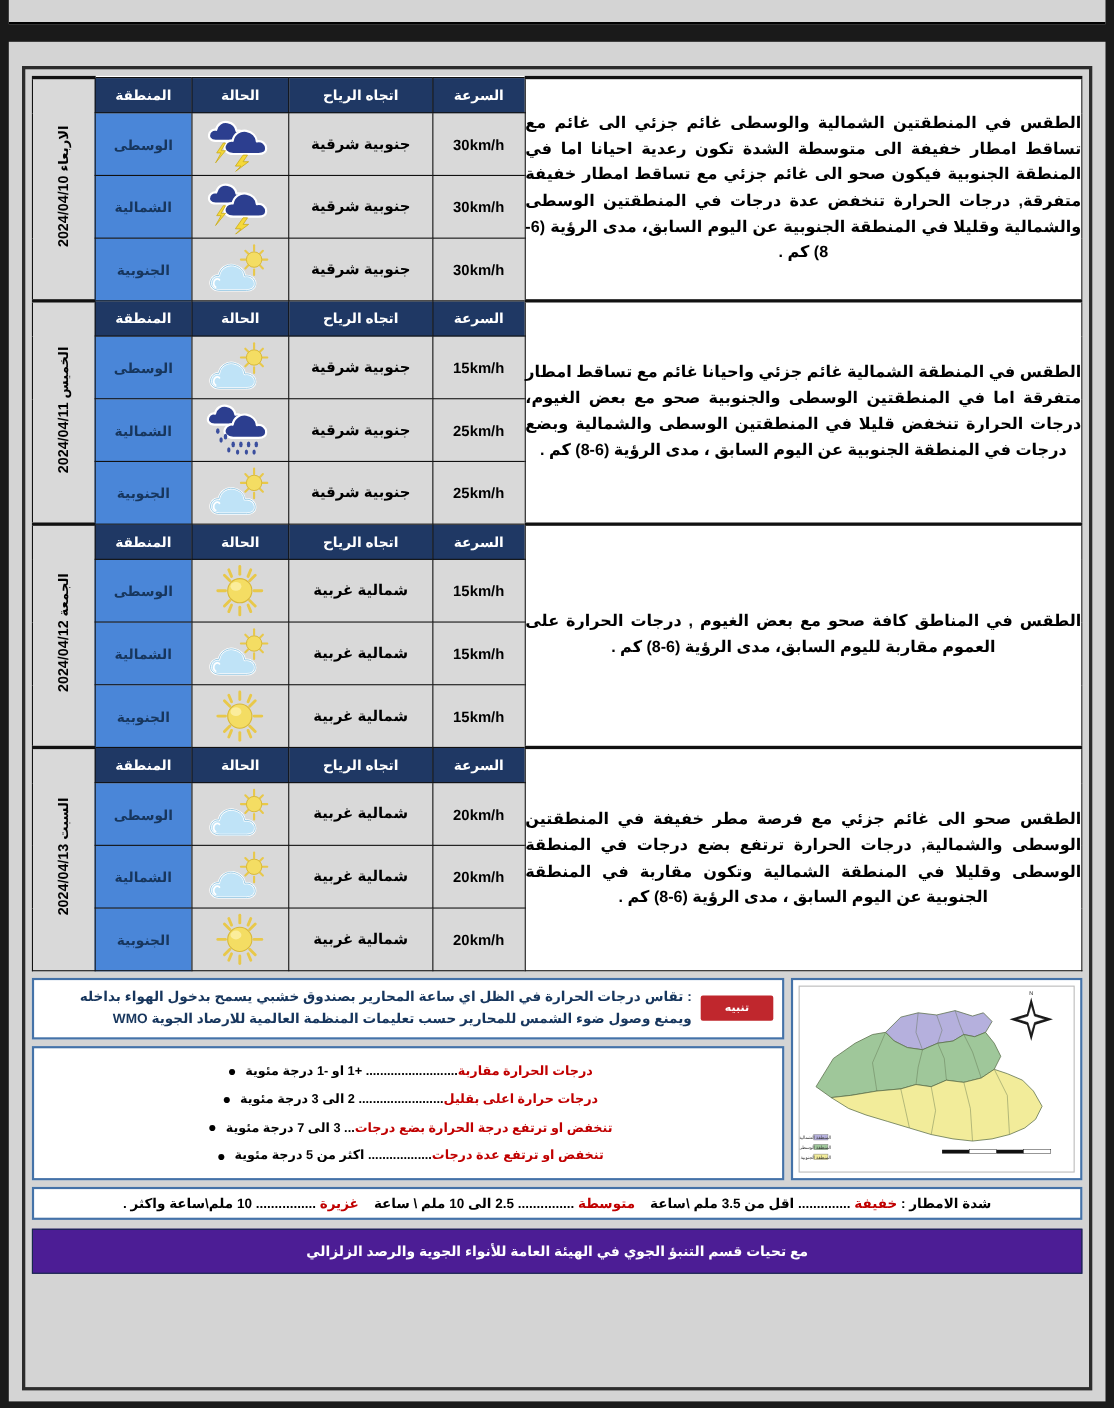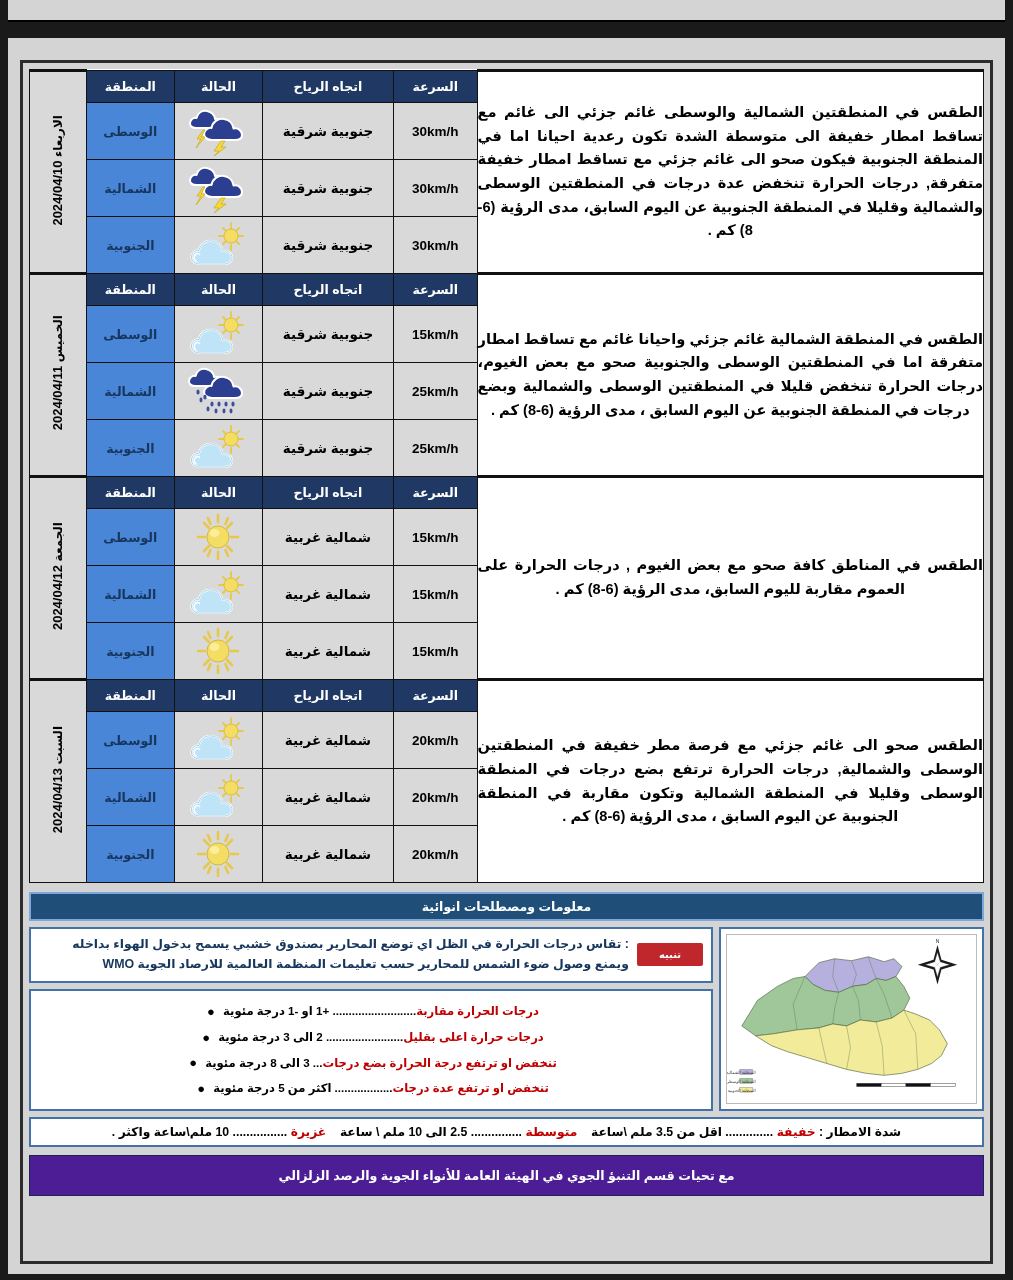--- a/index.html
+++ b/index.html
@@ -496,21 +496,20 @@
                     <line x1="24.5" y1="38" x2="22" y2="44"></line>
                   </g>
                   <circle cx="32" cy="25" r="11" fill="#F4DD63" stroke="#D8B83A" stroke-width="1"></circle>
                   <ellipse cx="28.5" cy="21" rx="5" ry="4" fill="#FBF0A6" opacity="0.85"></ellipse>
                 </svg></td>
               <td class="zone">الجنوبية</td>
             </tr>
           </tbody>
       </table>
 
-      <div class="infoband">معلومات ومصطلحات انوائية</div>
 
       <div class="inforow">
         <div class="mapbox">
           <svg class="map-svg" viewBox="0 0 250 170">
             <g stroke="#5a6e4a" stroke-width="0.7">
               <path id="mp-north" d="M78,42 L92,28 L108,24 L125,26 L142,22 L158,27 L168,24 L176,32 L170,42 L160,46 L150,44 L140,50 L126,52 L112,58 L98,56 L86,50 Z" fill="#b5b0dd"></path>
               <path id="mp-central" d="M14,92 L30,66 L50,52 L66,44 L78,42 L86,50 L98,56 L112,58 L126,52 L140,50 L150,44 L160,46 L170,42 L178,52 L184,64 L178,76 L166,84 L150,88 L134,86 L120,92 L106,90 L92,94 L70,96 L46,100 L28,102 Z" fill="#9fc79a"></path>
               <path id="mp-south" d="M28,102 L46,100 L70,96 L92,94 L106,90 L120,92 L134,86 L150,88 L166,84 L178,76 L190,80 L204,86 L214,96 L222,110 L216,122 L206,130 L192,136 L176,140 L158,142 L140,140 L120,136 L100,130 L80,124 L60,118 L44,112 Z" fill="#f2ec9a"></path>
             </g>
             <g stroke="#5a6e4a" stroke-width="0.45" fill="none" opacity="0.85">
@@ -546,33 +545,33 @@
               <rect x="155" y="150" width="25" height="3.5" fill="#fff" stroke="#111" stroke-width="0.4"></rect>
               <rect x="180" y="150" width="25" height="3.5" fill="#111"></rect>
               <rect x="205" y="150" width="25" height="3.5" fill="#fff" stroke="#111" stroke-width="0.4"></rect>
             </g>
           </svg>
         </div>
 
         <div class="rightcol">
           <div class="notebox">
             <span class="badge-tanbih">تنبيه</span>
-            <span class="notetext">: تقاس درجات الحرارة في الظل اي توضع المحارير بصندوق خشبي يسمح بدخول الهواء بداخله ويمنع وصول ضوء الشمس للمحارير حسب تعليمات المنظمة العالمية للارصاد الجوية WMO</span>
+            <span class="notetext">: تقاس درجات الحرارة في الظل اي ساعة المحارير بصندوق خشبي يسمح بدخول الهواء بداخله ويمنع وصول ضوء الشمس للمحارير حسب تعليمات المنظمة العالمية للارصاد الجوية WMO</span>
           </div>
           <div class="bulletbox" id="terms-box">
               <div class="bline">
                 <span class="bcontent"><span class="btext">درجات الحرارة مقاربة</span><span>..........................</span><span class="bval"> +1  او -1 درجة مئوية</span></span>
                 <span class="bullet">●</span>
               </div>
               <div class="bline">
                 <span class="bcontent"><span class="btext">درجات حرارة اعلى بقليل</span><span>........................</span><span class="bval"> 2   الى   3 درجة مئوية</span></span>
                 <span class="bullet">●</span>
               </div>
               <div class="bline">
-                <span class="bcontent"><span class="btext">تنخفض او ترتفع درجة الحرارة بضع درجات</span><span>...</span><span class="bval"> 3   الى   8 درجة مئوية</span></span>
+                <span class="bcontent"><span class="btext">تنخفض او ترتفع درجة الحرارة بضع درجات</span><span>...</span><span class="bval"> 3   الى   7 درجة مئوية</span></span>
                 <span class="bullet">●</span>
               </div>
               <div class="bline">
                 <span class="bcontent"><span class="btext">تنخفض او ترتفع عدة درجات</span><span>..................</span><span class="bval"> اكثر من  5 درجة مئوية</span></span>
                 <span class="bullet">●</span>
               </div>
             </div>
         </div>
       </div>
 

